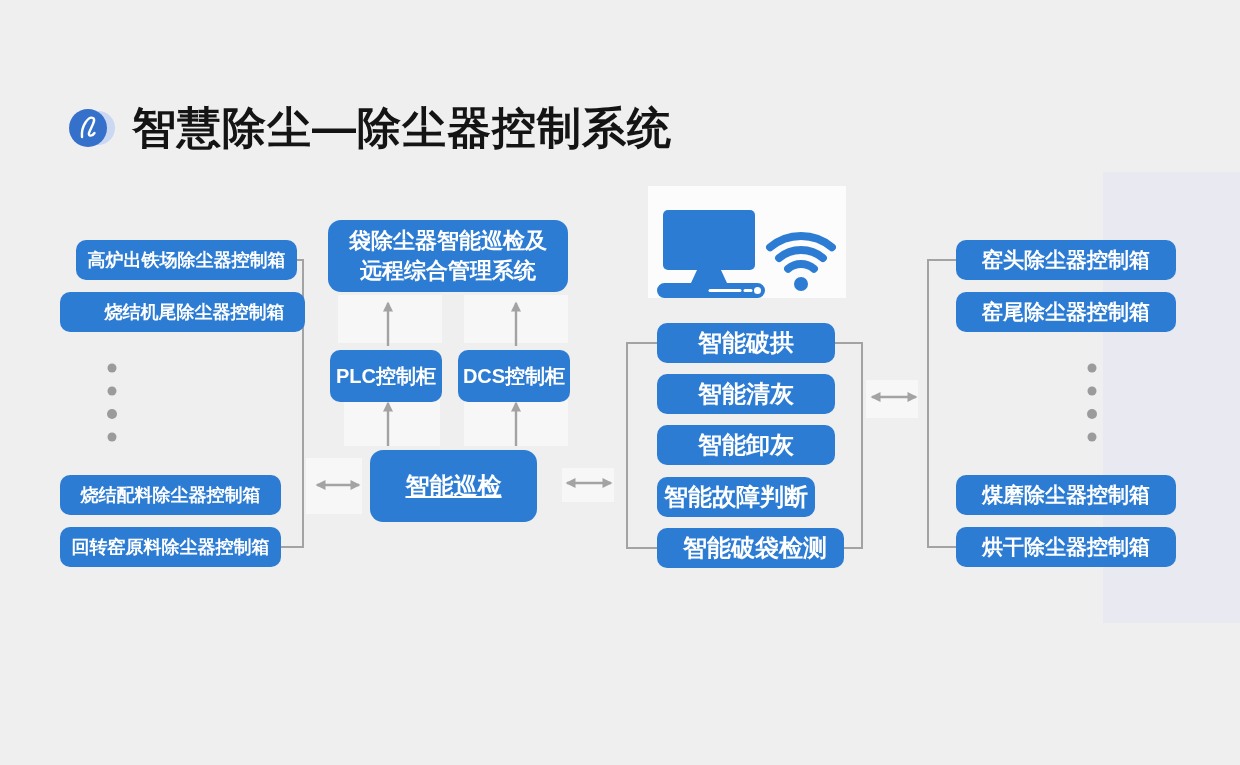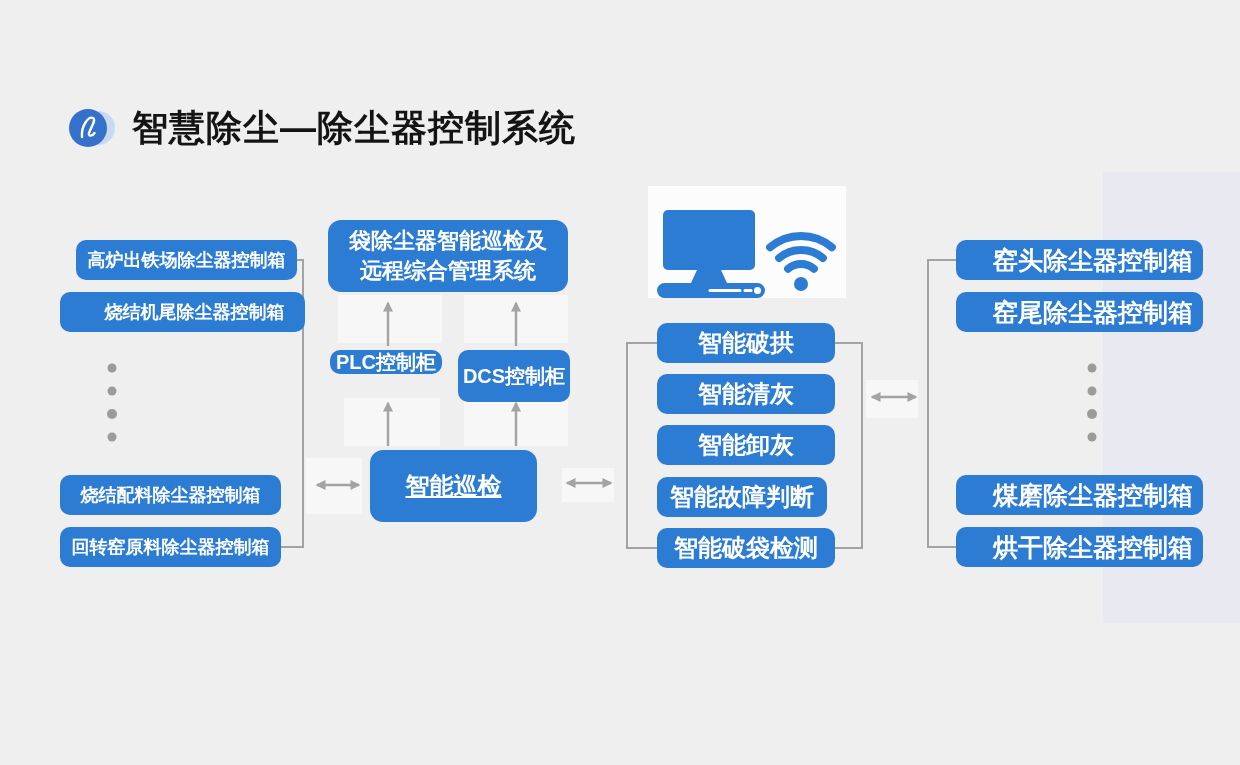--- a/index.html
+++ b/index.html
@@ -27,26 +27,26 @@
   .ahead{fill:var(--connector-gray);}
   .dot{fill:var(--dot-gray);}
   .bx{
     position:absolute;background:var(--box-blue);color:var(--box-text);
     display:flex;align-items:center;justify-content:center;text-align:center;
     border-radius:10px;font-weight:700;white-space:nowrap;
   }
   .bx.big{border-radius:13px;}
   .fs18{font-size:18px;}
   .fs20{font-size:20px;}
-  .fs21{font-size:25px;padding-left:27px;}
+  .fs21{font-size:21px;}
   .fs22{font-size:22px;line-height:30px;}
   .fs23{font-size:24px;}
   .title{
     position:absolute;left:132px;top:106px;height:44px;line-height:44px;
-    font-size:36px;font-weight:700;color:var(--title-black);letter-spacing:1px;
+    font-size:44px;font-weight:700;color:var(--title-black);letter-spacing:1px;
     white-space:nowrap;
   }
   .logo{position:absolute;left:68px;top:105px;}
   .icon-blue{fill:var(--box-blue);}
 </style>
 </head>
 <body>
 
 <div class="stage">
 
@@ -124,28 +124,28 @@
 
   <div class="bx fs18" style="left:60px;top:240px;width:221px;height:40px;margin-left:16px;">高炉出铁场除尘器控制箱</div>
   <div class="bx fs18" style="left:60px;top:292px;width:221px;height:40px;padding-left:24px;">烧结机尾除尘器控制箱</div>
   <div class="bx fs18" style="left:60px;top:475px;width:221px;height:40px;">烧结配料除尘器控制箱</div>
   <div class="bx fs18" style="left:60px;top:527px;width:221px;height:40px;">回转窑原料除尘器控制箱</div>
 
   <div class="bx big" style="left:328px;top:220px;width:240px;height:72px;flex-direction:column;">
     <div class="fs22">袋除尘器智能巡检及</div>
     <div class="fs22">远程综合管理系统</div>
   </div>
-  <div class="bx fs20" style="left:330px;top:350px;width:112px;height:24px;">PLC控制柜</div>
+  <div class="bx fs20" style="left:330px;top:350px;width:112px;height:52px;">PLC控制柜</div>
   <div class="bx fs20" style="left:458px;top:350px;width:112px;height:52px;">DCS控制柜</div>
   <div class="bx big fs23" style="left:370px;top:450px;width:167px;height:72px;text-decoration:underline;">智能巡检</div>
 
   <div class="bx fs23" style="left:657px;top:323px;width:178px;height:40px;">智能破拱</div>
   <div class="bx fs23" style="left:657px;top:374px;width:178px;height:40px;">智能清灰</div>
   <div class="bx fs23" style="left:657px;top:425px;width:178px;height:40px;">智能卸灰</div>
-  <div class="bx fs23" style="left:657px;top:477px;width:170px;height:40px;">智能故障判断</div>
-  <div class="bx fs23" style="left:657px;top:528px;width:178px;height:40px;">智能破袋检测</div>
+  <div class="bx fs23" style="left:657px;top:477px;width:158px;height:40px;">智能故障判断</div>
+  <div class="bx fs23" style="left:657px;top:528px;width:178px;height:40px;padding-left:9px;">智能破袋检测</div>
 
   <div class="bx fs21" style="left:956px;top:240px;width:220px;height:40px;">窑头除尘器控制箱</div>
   <div class="bx fs21" style="left:956px;top:292px;width:220px;height:40px;">窑尾除尘器控制箱</div>
   <div class="bx fs21" style="left:956px;top:475px;width:220px;height:40px;">煤磨除尘器控制箱</div>
   <div class="bx fs21" style="left:956px;top:527px;width:220px;height:40px;">烘干除尘器控制箱</div>
 
 </div>
 
 </body></html>

